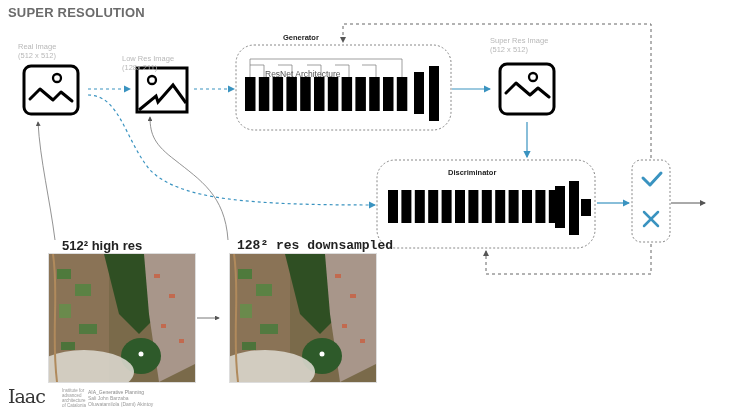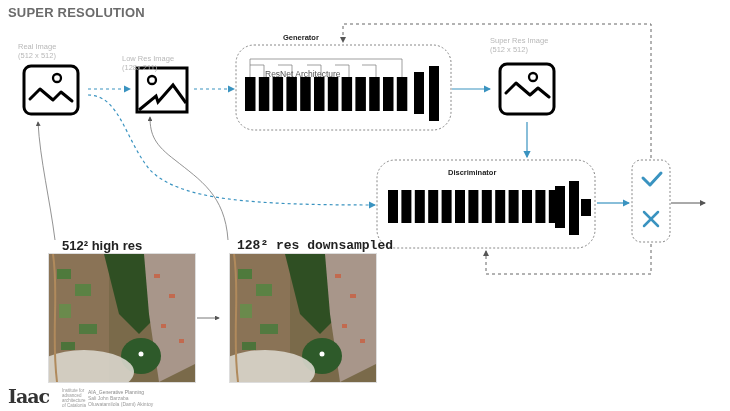--- a/index.html
+++ b/index.html
@@ -5,21 +5,21 @@
   html,body{margin:0;padding:0;background:#fff;}
   body{width:730px;height:411px;position:relative;overflow:hidden;font-family:"Liberation Sans",sans-serif;}
   .abs{position:absolute;}
   .title{left:8px;top:5px;font-size:13px;font-weight:bold;color:#6b6b6b;letter-spacing:0.2px;}
   .cap{font-size:7.5px;color:#b8b8b8;text-align:left;line-height:9px;}
   .bold-lbl{font-size:7.5px;font-weight:bold;color:#222;}
   .sub-lbl{font-size:8.5px;color:#555;margin-top:28px;}
   .img-title{font-size:13px;font-weight:bold;color:#222;}
   .sat{border:1px solid #ddd;overflow:hidden;}
   .footer-txt{font-size:4.5px;color:#999;line-height:5px;}
-  .logo{font-family:"DejaVu Serif",serif;font-weight:bold;color:#333;font-size:19px;letter-spacing:-1px;text-align:right;}
+  .logo{font-family:"DejaVu Serif",serif;font-weight:normal;color:#333;font-size:19px;letter-spacing:-1px;text-align:right;}
 </style>
 </head>
 <body>
 
 <div class="abs title">SUPER RESOLUTION</div>
 
 <svg class="abs" style="left:0;top:0" width="730" height="411">
   <defs>
     <marker id="ab" markerWidth="6" markerHeight="6" refX="5" refY="3" orient="auto">
         <path d="M0,0 L6,3 L0,6 z" fill="#3a93c0"></path>

